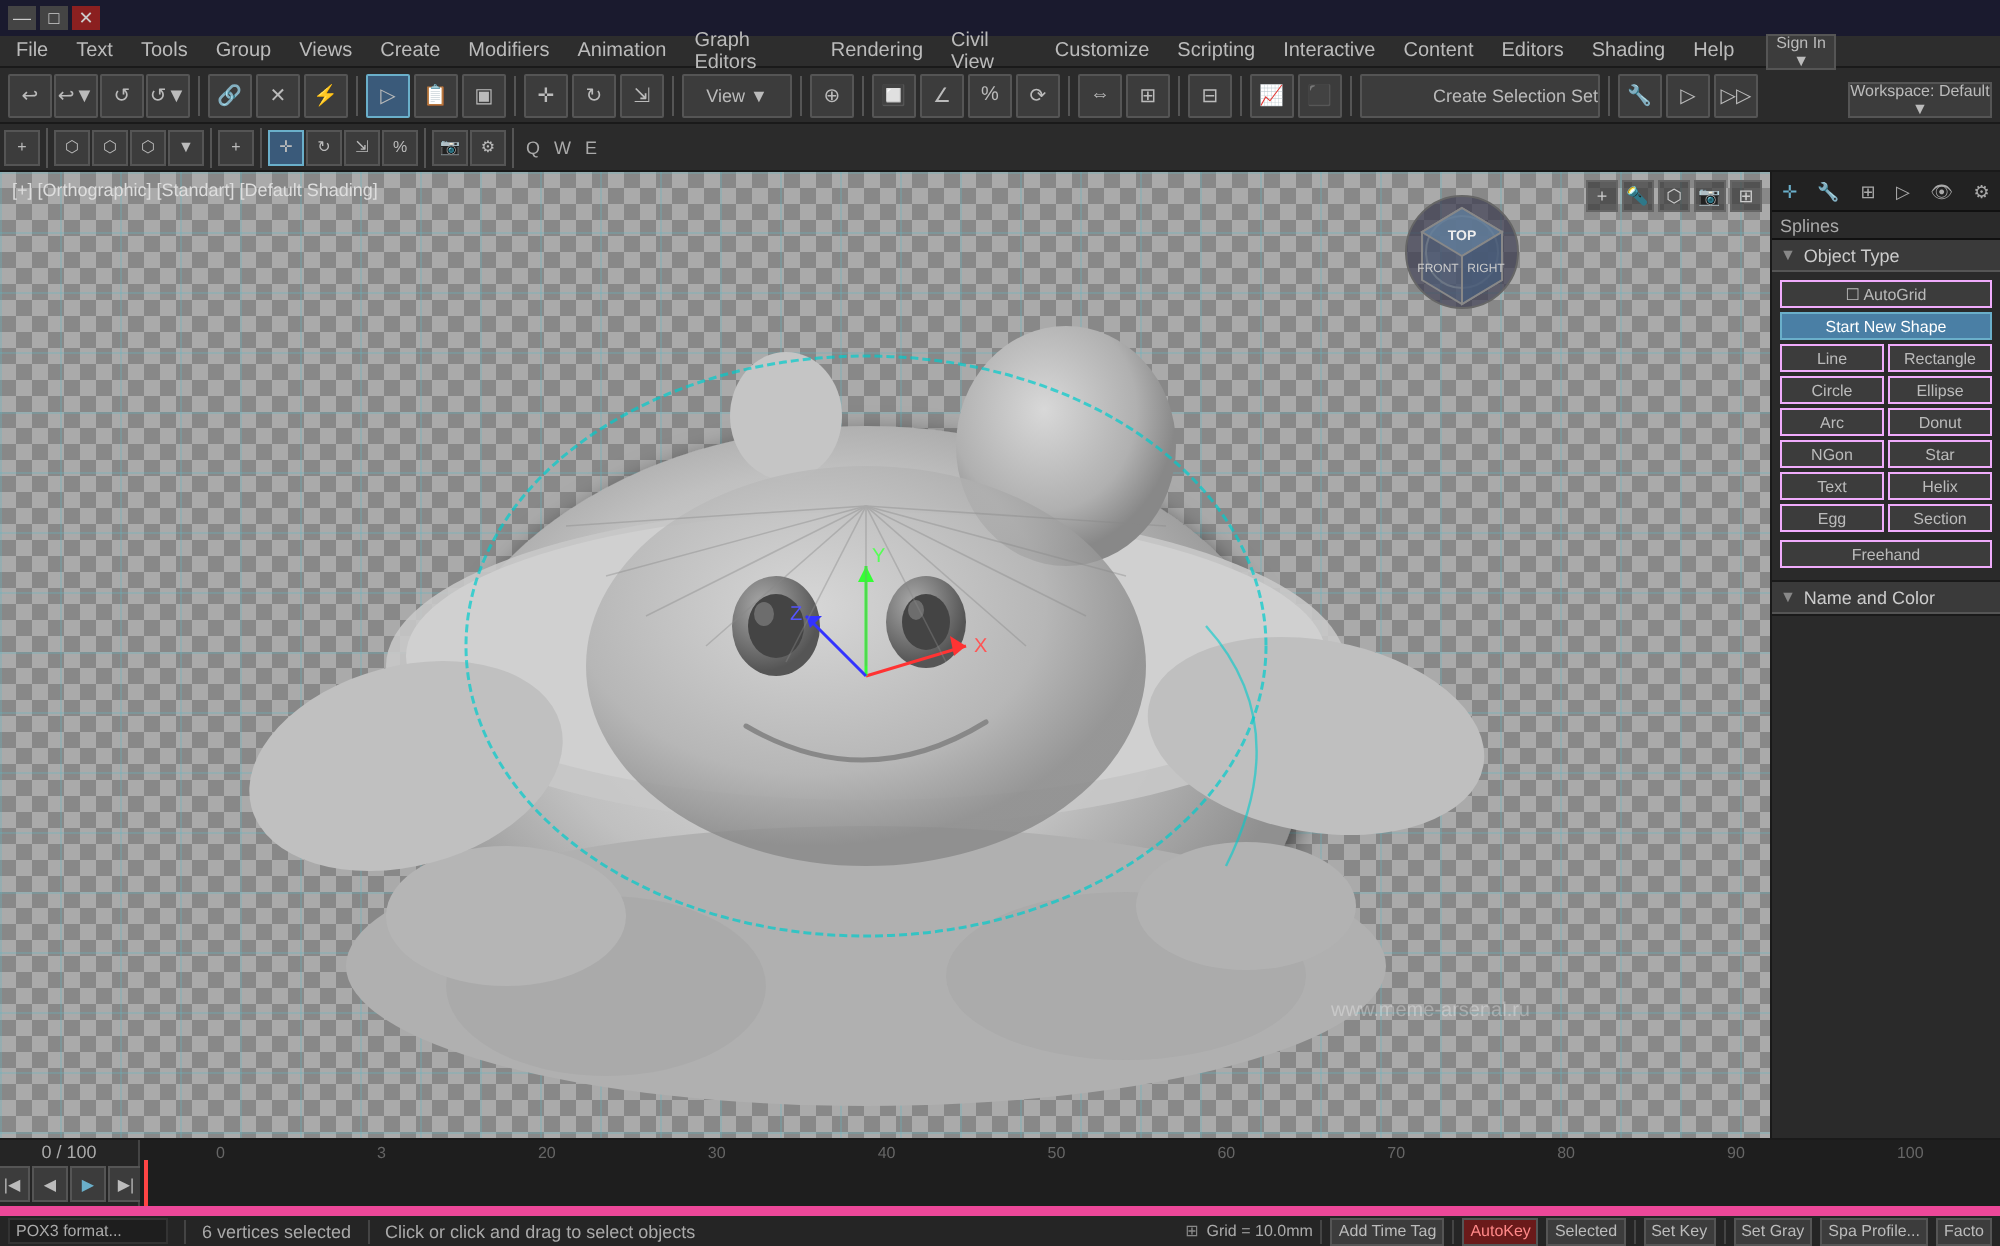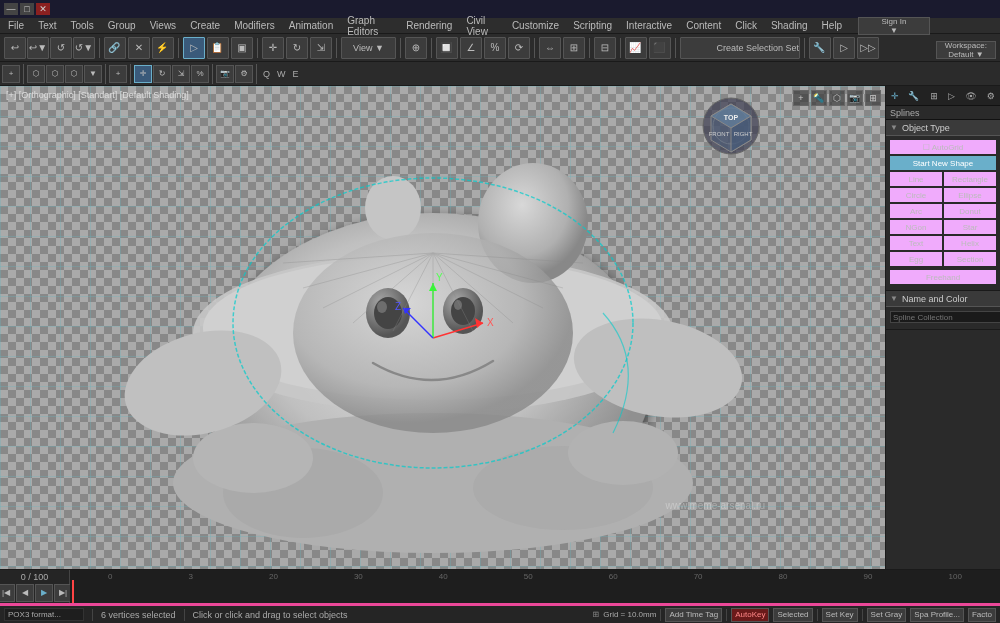--- a/index.html
+++ b/index.html
@@ -205,21 +205,21 @@
     
     .obj-type-grid {
       display: grid;
       grid-template-columns: 1fr 1fr;
       gap: 2px;
       margin-bottom: 4px;
     }
     .obj-type-btn {
       height: 14px;
       background: #3c3c3c;
-      border: 7px solid #f0abfc;
+      border: 1px solid #f0abfc;
       color: #bbb;
       font-size: 8px;
       cursor: pointer;
       display: flex; align-items: center; justify-content: center;
       text-align: center;
     }
 
     
     .panel-row {
       display: flex;
@@ -271,21 +271,21 @@
       height: 34px;
       background: #252525;
       border-top: 1px solid #1a1a1a;
       display: flex;
       align-items: center;
     }
     #timeline-left {
       width: 70px;
       display: flex;
       align-items: center;
-      justify-content: center;
+      justify-content: flex-end;
       border-right: 1px solid #444;
       height: 100%;
       font-size: 9px;
       color: #aaa;
       padding: 2px;
       flex-direction: column;
     }
     #timeline-track {
       flex: 1;
       height: 100%;
@@ -300,21 +300,21 @@
       display: flex;
       justify-content: space-around;
       font-size: 8px;
       color: #666;
     }
 
     
     #status-bar {
       height: 20px;
       background: #252525;
-      border-top: 3px solid #ec4899;
+      border-top: 5px solid #ec4899;
       display: flex;
       align-items: center;
       padding: 0 4px;
       font-size: 9px;
       color: #aaa;
       gap: 8px;
     }
     .status-sep { width: 1px; height: 12px; background: #444; }
 
     #watermark {
@@ -370,25 +370,25 @@
   <span class="menu-item">Create</span>
   <span class="menu-item">Modifiers</span>
   <span class="menu-item">Animation</span>
   <span class="menu-item">Graph Editors</span>
   <span class="menu-item">Rendering</span>
   <span class="menu-item">Civil View</span>
   <span class="menu-item">Customize</span>
   <span class="menu-item">Scripting</span>
   <span class="menu-item">Interactive</span>
   <span class="menu-item">Content</span>
-  <span class="menu-item">Click</span>
+  <span class="menu-item">Editors</span>
   <span class="menu-item">Shading</span>
   <span class="menu-item">Help</span>
   <span style="flex:1;"></span>
-  <button class="small-btn" style="padding:0 22px;">Sign In ▼</button>
+  <button class="small-btn" style="padding:0 1px;">Sign In ▼</button>
   <button class="small-btn" style="padding:0 0;margin-top:48px;">Workspace: Default ▼</button>
 </div>
 
 <div id="toolbar">
   <div class="toolbar-group">
     <button class="toolbar-btn">↩</button>
     <button class="toolbar-btn">↩▼</button>
     <button class="toolbar-btn">↺</button>
     <button class="toolbar-btn">↺▼</button>
   </div>
@@ -623,26 +623,20 @@
         <div style="display:flex; gap:2px; margin-bottom:2px;">
           <button class="obj-type-btn" style="flex:1;">Freehand</button>
         </div>
       </div>
     </div>
 
     <div class="panel-section">
       <div class="panel-header">
         <span class="panel-header-arrow">▼</span>
         <span>Name and Color</span>
-      </div>
-      <div class="panel-content">
-        <div class="panel-row">
-          <input type="text" class="panel-input" style="flex: 1 1 0%;" placeholder="Spline Collection">
-
-        </div>
       </div>
     </div>
   </div>
 </div>
 
 <div id="timeline">
   <div id="timeline-left">
     <div style="font-size:9px; color:#aaa;">
       <span>0 / 100</span>
     </div>

